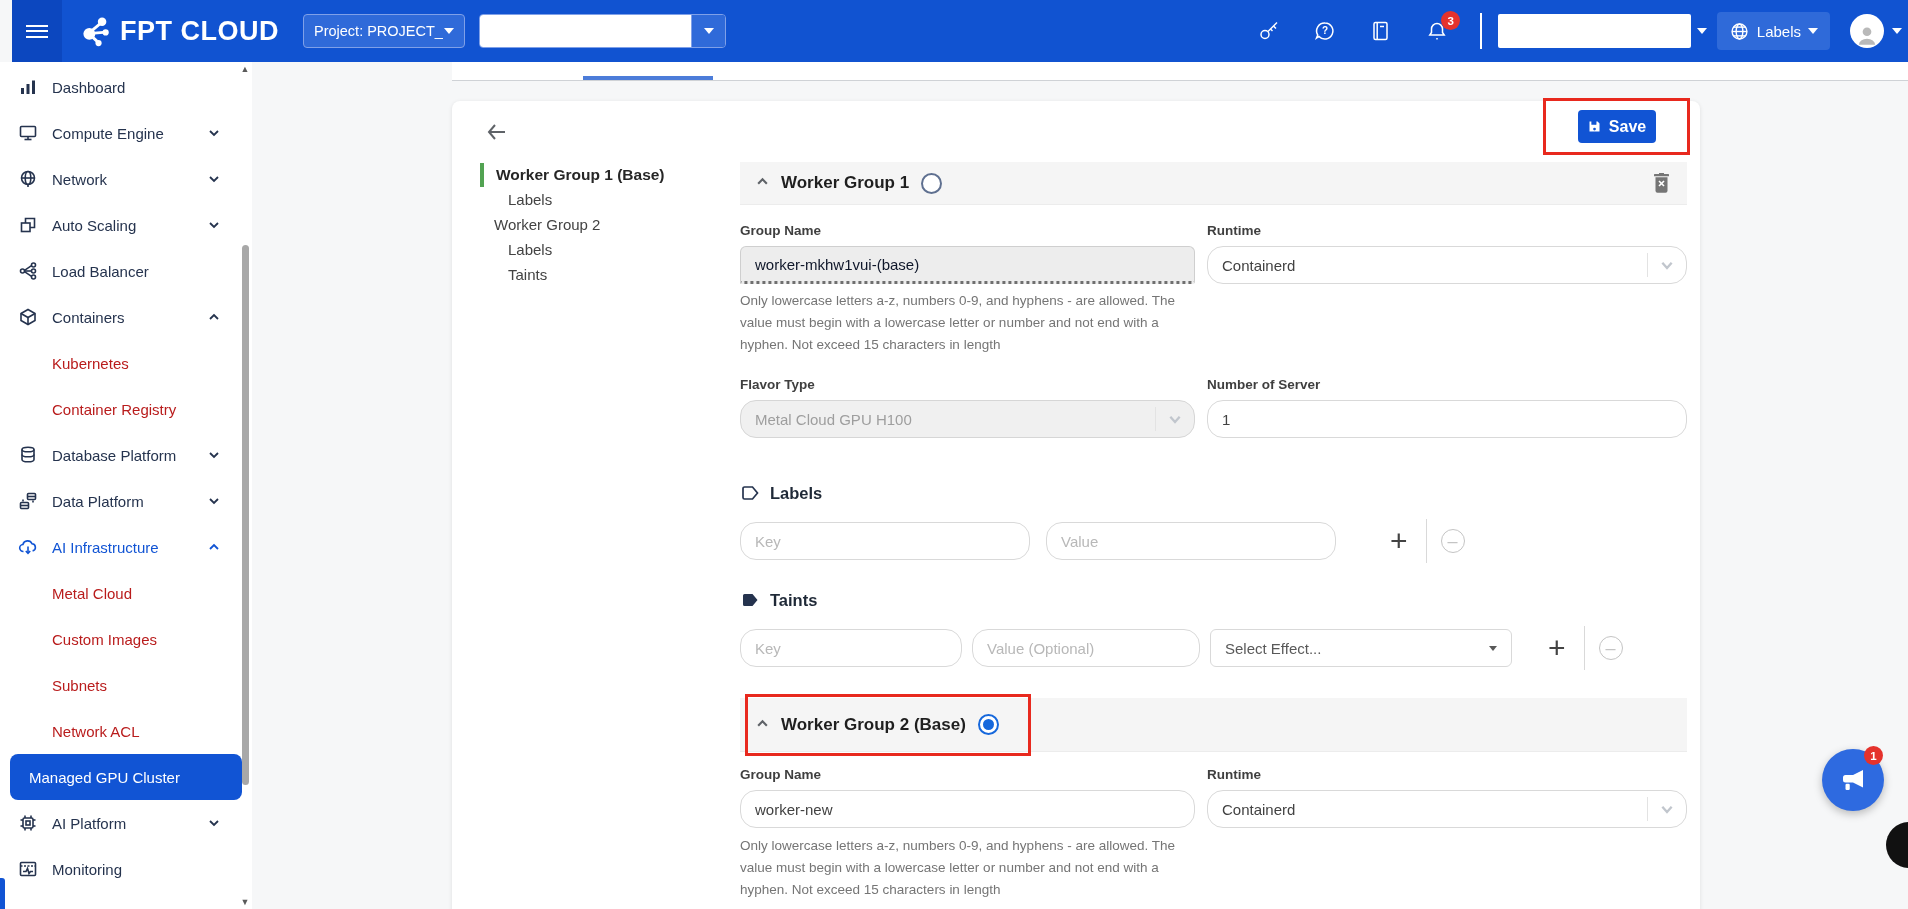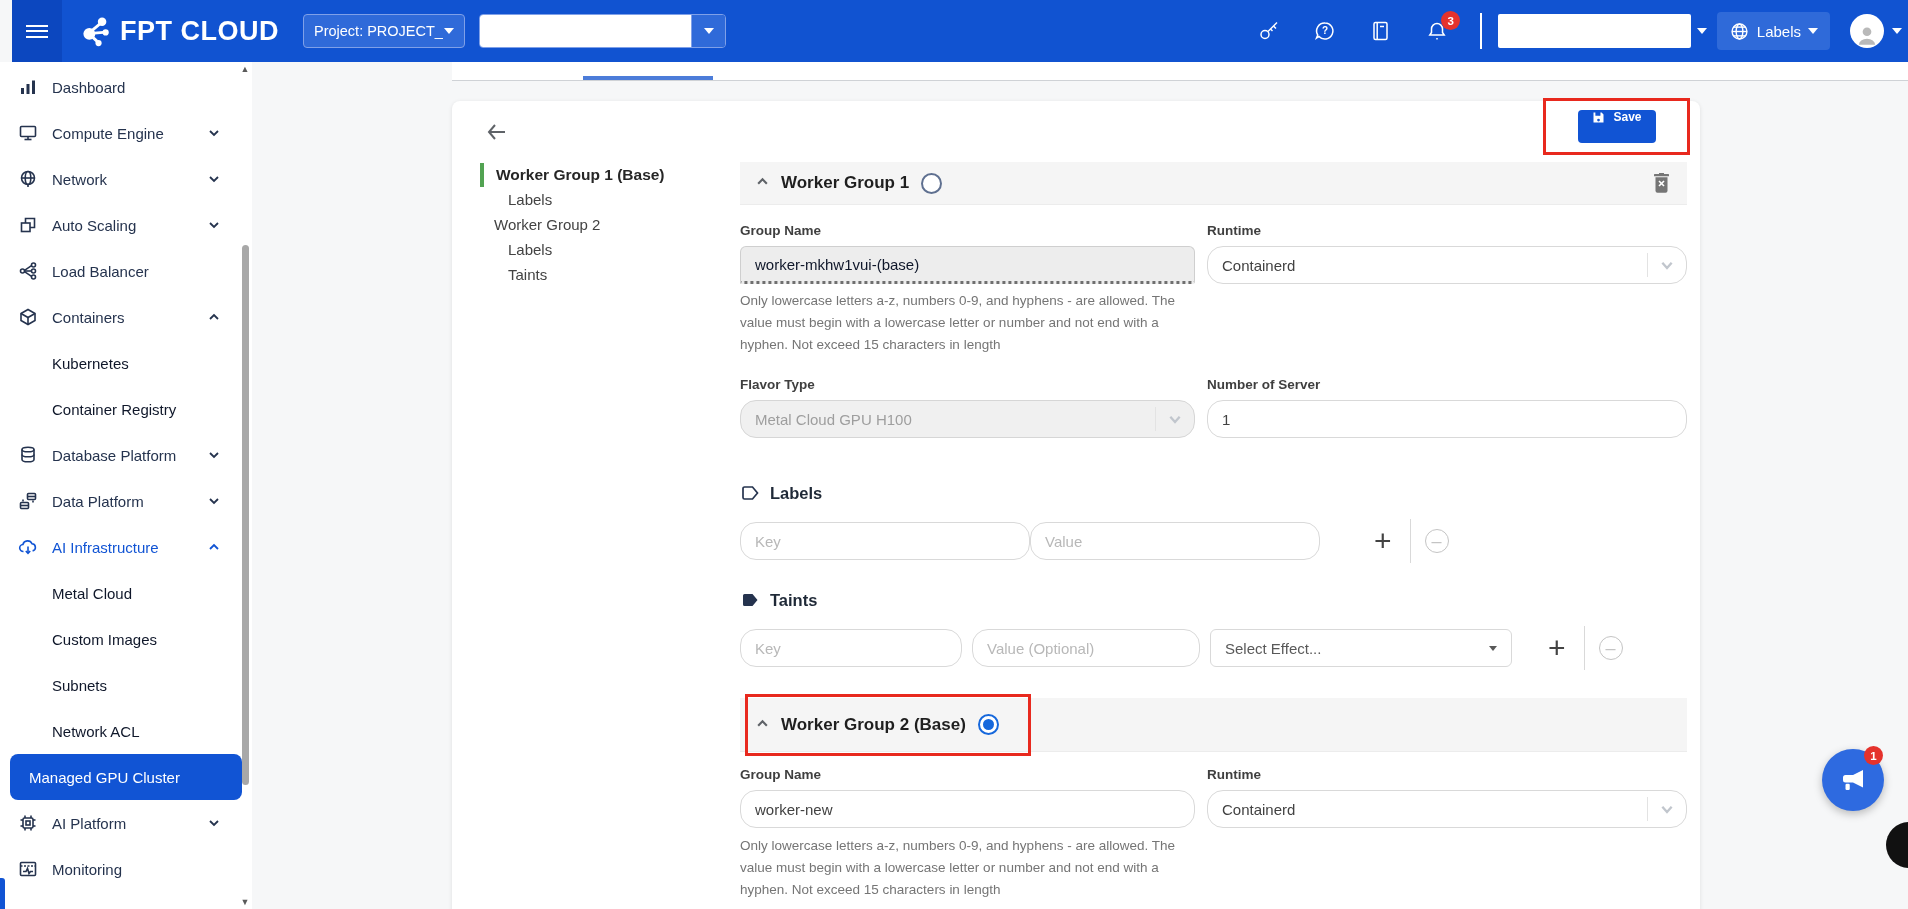--- a/index.html
+++ b/index.html
@@ -36,37 +36,37 @@
   .avatar { width:34px; height:34px; border-radius:50%; background:#fff; display:flex; align-items:flex-end; justify-content:center; overflow:hidden; }
 
   
   .sidebar { position:absolute; left:0; top:62px; width:252px; height:847px; background:#fff; z-index:40; }
   .sb-list { padding-top:2px; }
   .sb-item { height:46px; display:flex; align-items:center; padding-left:18px; font-size:15px; color:#25334e; cursor:pointer; position:relative; }
   .sb-item .ic { width:20px; height:20px; margin-right:14px; flex:0 0 auto; display:flex; align-items:center; justify-content:center; }
   .sb-item .ic svg { stroke:currentColor; fill:none; stroke-width:1.6; }
   .sb-item .chev { position:absolute; right:32px; display:flex; }
   .sb-item .chev svg { stroke:#25334e; fill:none; stroke-width:1.8; }
-  .sb-sub { height:46px; display:flex; align-items:center; padding-left:52px; font-size:15px; color:#0f172a; cursor:pointer; position:relative; }
+  .sb-sub { height:46px; display:flex; align-items:center; padding-left:52px; font-size:15px; color:#b91c1c; cursor:pointer; position:relative; }
   .sb-sub.active { background:#1154d4; color:#fff; margin-left:10px; margin-right:10px; border-radius:8px; padding-left:19px; }
   .sb-active-bar { position:absolute; left:0; top:816px; width:5px; height:46px; background:#1154d4; border-radius:0 3px 3px 0; }
   .sb-blue { color:#1154d4; }
   .sb-blue .chev svg { stroke:#1154d4; }
   .sb-scroll-track { position:absolute; right:2px; top:0; width:10px; height:847px; }
   .sb-scroll-thumb { position:absolute; right:1px; top:183px; width:7px; height:540px; background:#a8a8a8; border-radius:4px; cursor:grab; }
   .sb-arrow { position:absolute; right:0; width:10px; height:10px; font-size:9px; color:#5a5a5a; line-height:10px; text-align:center; cursor:pointer; }
 
   
   .tabstrip { position:absolute; left:452px; top:62px; width:1456px; height:19px; background:#fff; border-bottom:1px solid #cfd2d6; z-index:10; }
   .tab-indicator { position:absolute; left:131px; bottom:0; width:130px; height:4px; background:#4c7cd9; }
   .card { position:absolute; left:452px; top:101px; width:1248px; height:815px; background:#fff; border-radius:8px 8px 0 0; box-shadow:0 1px 4px rgba(0,0,0,0.10); z-index:11; }
   .back-btn { position:absolute; left:30px; top:16px; width:30px; height:30px; cursor:pointer; display:flex; align-items:center; justify-content:center; }
   .back-btn svg { stroke:#5f6368; fill:none; stroke-width:2; }
   .save-annotation { position:absolute; top:-3px; right:10px; width:147px; height:57px; border:3px solid #e8291e; display:flex; align-items:center; justify-content:center; }
-  .save-btn { width:78px; height:33px; background:#1154d4; border:none; border-radius:4px; color:#fff; font-size:12px; font-weight:700; display:flex; justify-content:center; gap:7px; cursor:pointer; font-family:inherit; }
+  .save-btn { width:78px; height:33px; background:#1154d4; border:none; border-radius:4px; color:#fff; font-size:16px; font-weight:700; display:flex; align-items:center; justify-content:center; gap:7px; cursor:pointer; font-family:inherit; }
   .save-btn svg { fill:#fff; }
 
   .mini-nav { position:absolute; left:28px; top:62px; width:235px; font-size:15px; }
   .mn-item1 { border-left:4px solid #52a352; padding:3px 0 3px 12px; font-weight:700; font-size:15.5px; color:#262626; cursor:pointer; }
   .mn-sub { padding:4px 0 4px 28px; color:#434343; cursor:pointer; }
   .mn-item { padding:4px 0 4px 14px; color:#434343; cursor:pointer; }
 
   .panel { position:absolute; left:288px; top:0; width:947px; height:815px; }
   .grp-header { position:absolute; left:0; width:947px; height:43px; background:#f5f5f5; border-bottom:1px solid #ececec; display:flex; align-items:center; padding-left:16px; gap:12px; cursor:pointer; }
   .grp-header.h2 { height:54px; }
@@ -482,21 +482,21 @@
     </div>
 
     <div class="sec-head" style="left:0; top:382px;">
       <svg width="20" height="20" viewBox="0 0 20 20">
           <path d="M3 5.5a1.5 1.5 0 0 1 1.5-1.5h8l5 6-5 6h-8A1.5 1.5 0 0 1 3 14.5z" fill="none" stroke="#25334e" stroke-width="1.7"></path>
         </svg>
       <span>Labels</span>
     </div>
     <div class="kv-row" style="left:0; top:418px;">
       <input class="inp" style="width: 290px;" type="text" placeholder="Key">
-      <input class="inp" style="width: 290px; margin-left: 0;" type="text" placeholder="Value">
+      <input class="inp" style="width: 290px; margin-left: 16px;" type="text" placeholder="Value">
       <span class="plus-btn" style="margin-left:50px;">+</span>
       <span class="row-sep"></span>
       <span class="minus-btn">–</span>
     </div>
 
     <div class="sec-head" style="left:0; top:489px;">
       <svg width="20" height="20" viewBox="0 0 20 20">
           <path d="M3 5.5a1.5 1.5 0 0 1 1.5-1.5h8l5 6-5 6h-8A1.5 1.5 0 0 1 3 14.5z" fill="#25334e"></path>
         </svg>
       <span>Taints</span>

